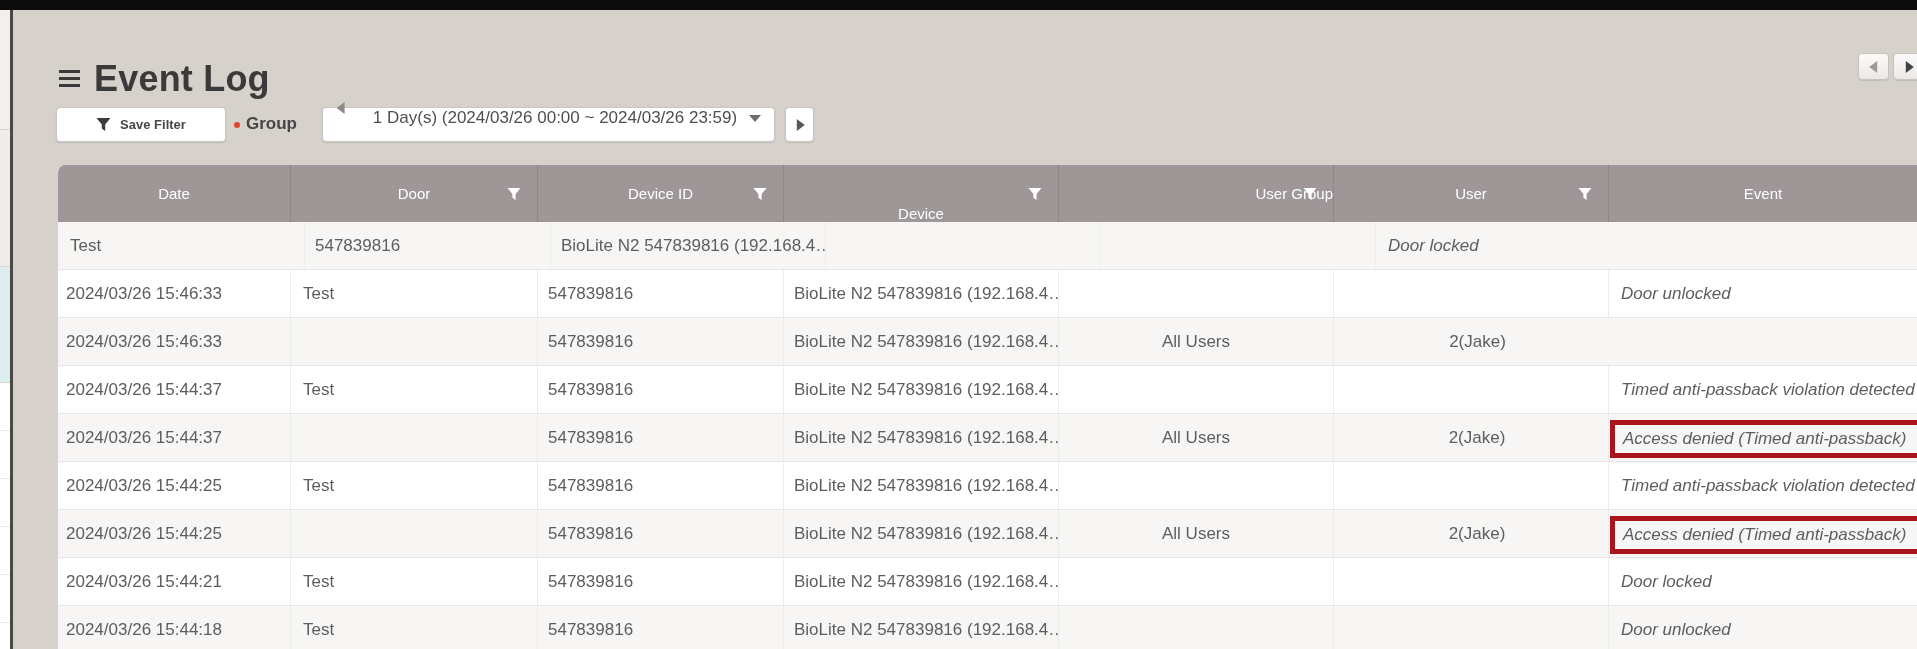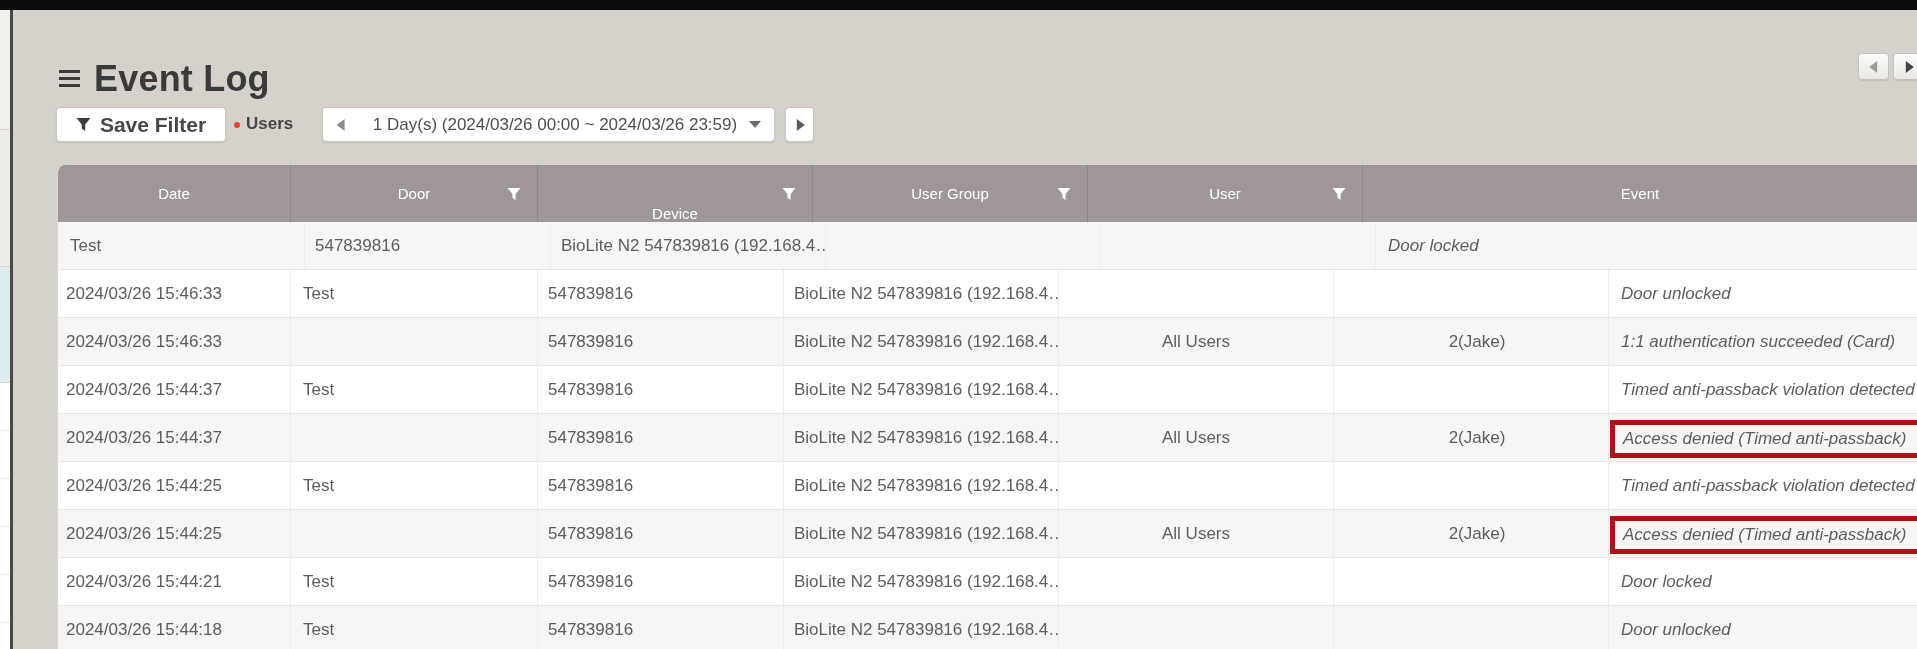--- a/index.html
+++ b/index.html
@@ -22,28 +22,28 @@
               background:linear-gradient(#fcfbfa,#ebe9e6); box-shadow:0 1px 1px rgba(0,0,0,0.10); }
   .mini-btn.prev { left:1858px; }
   .mini-btn.next { left:1893px; }
   .tri { position:absolute; top:50%; left:50%; width:0; height:0; }
   .tri.left-lt  { transform:translate(-60%,-50%); border-top:6px solid transparent; border-bottom:6px solid transparent; border-right:8px solid #9d9b98; }
   .tri.right-dk { transform:translate(-40%,-50%); border-top:6px solid transparent; border-bottom:6px solid transparent; border-left:8px solid #424242; }
 
   .btn-save { position:absolute; left:56px; top:107px; width:170px; height:35px; background:#ffffff;
               border:1px solid #c9c5c1; border-radius:4px; box-shadow:0 1px 2px rgba(0,0,0,0.10);
               display:flex; align-items:center; justify-content:center; gap:9px; cursor:pointer; }
-  .btn-save .label { font-size:21px; font-weight:bold; color:#474747; }
+  .btn-save .label { font-size:13px; font-weight:bold; color:#474747; }
 
   .req-dot { position:absolute; left:234px; top:122px; width:6px; height:6px; border-radius:50%; background:#e0452f; }
   .period-label { position:absolute; left:246px; top:114px; font-size:17px; font-weight:bold; color:#474747; }
 
   .period-group { position:absolute; left:322px; top:107px; width:453px; height:35px; background:#fff;
                   border:1px solid #c9c5c1; border-radius:4px; box-shadow:0 1px 2px rgba(0,0,0,0.10);
-                  display:flex; align-items:center; }
+                  display:flex; align-items:flex-start; }
   .period-prev { width:37px; border-right:1px solid #d7d4d0; position:relative; cursor:pointer; }
   .period-prev .tri-l { position:absolute; top:50%; left:50%; transform:translate(-55%,-50%); width:0; height:0;
                         border-top:6px solid transparent; border-bottom:6px solid transparent; border-right:8px solid #8e8c89; }
   .period-value { flex:1; display:flex; align-items:center; justify-content:center; gap:12px; font-size:17px; color:#4f4f4f; cursor:pointer; }
   .caret-down { width:0; height:0; border-left:6px solid transparent; border-right:6px solid transparent; border-top:7px solid #6f6d6a; }
   .period-next { position:absolute; left:785px; top:107px; width:29px; height:35px; background:#fff; border:1px solid #c9c5c1;
                  border-radius:4px; box-shadow:0 1px 2px rgba(0,0,0,0.10); cursor:pointer; }
   .period-next .tri-r { position:absolute; top:50%; left:50%; transform:translate(-40%,-50%); width:0; height:0;
                         border-top:6px solid transparent; border-bottom:6px solid transparent; border-left:8px solid #5a5856; }
 
@@ -62,21 +62,21 @@
   .td:last-child { border-right:none; }
 
   .c-date   { width:233px; padding-left:8px;  }
   .c-door   { width:247px; padding-left:12px; }
   .c-devid  { width:246px; padding-left:10px; }
   .c-device { width:275px; padding-left:10px; }
   .c-ugroup { width:275px; text-align:center; }
   .c-user   { width:275px; padding-left:12px;text-align:center; }
   .c-event  { flex:1;      padding-left:12px;font-style:italic; }
   .h-date   { width:233px; } .h-door { width:247px; } .h-devid { width:246px; }
-  .h-device { width:275px;align-items:flex-end; } .h-ugroup { width:275px; } .h-user { width:275px; } .h-event { flex:1; }
+  .h-device { width:275px;align-items:flex-end; } .h-ugroup { width:275px;justify-content:flex-end; } .h-user { width:275px; } .h-event { flex:1; }
 
   .red-box { display:inline-block; line-height:normal; vertical-align:middle; margin-left:-11px;
              border:5px solid #a9151a; padding:4px 16px 4px 8px; }
 </style>
 </head>
 <body>
 
 <div class="topbar"></div>
 
 <div class="side-strip">
@@ -101,21 +101,21 @@
   </div>
 
 <div class="btn-save">
   <svg class="funnel-dark" width="15" height="15" viewBox="0 0 14 14">
       <path d="M0.5 1 H13.5 L8.6 7 V13 L5.4 10.8 V7 Z" fill="#3c3c3c"></path>
     </svg>
   <span class="label">Save Filter</span>
 </div>
 
 <div class="req-dot"></div>
-<div class="period-label">Users</div>
+<div class="period-label">Group</div>
 
 <div class="period-group">
   <div class="period-prev">
       <span class="tri-l"></span>
     </div>
   <div class="period-value">
     <span>1 Day(s) (2024/03/26 00:00 ~ 2024/03/26 23:59)</span>
     <span class="caret-down"></span>
   </div>
 </div>
@@ -127,20 +127,26 @@
   <div class="thead">
     <div class="th h-date">
         <span>Date</span>
       </div>
     <div class="th h-door">
         <span>Door</span>
       <svg class="funnel" viewBox="0 0 14 14">
           <path d="M0.5 1 H13.5 L8.6 7 V13 L5.4 10.8 V7 Z" fill="#ffffff"></path>
         </svg>
       </div>
+    <div class="th h-devid">
+        <span>Device ID</span>
+      <svg class="funnel" viewBox="0 0 14 14">
+          <path d="M0.5 1 H13.5 L8.6 7 V13 L5.4 10.8 V7 Z" fill="#ffffff"></path>
+        </svg>
+      </div>
     <div class="th h-device">
         <span>Device</span>
       <svg class="funnel" viewBox="0 0 14 14">
           <path d="M0.5 1 H13.5 L8.6 7 V13 L5.4 10.8 V7 Z" fill="#ffffff"></path>
         </svg>
       </div>
     <div class="th h-ugroup">
         <span>User Group</span>
       <svg class="funnel" viewBox="0 0 14 14">
           <path d="M0.5 1 H13.5 L8.6 7 V13 L5.4 10.8 V7 Z" fill="#ffffff"></path>
@@ -174,21 +180,20 @@
     <div class="td c-user"></div>
     <div class="td c-event">Door unlocked</div>
   </div>
   <div class="tr">
     <div class="td c-date">2024/03/26 15:46:33</div>
     <div class="td c-door"></div>
     <div class="td c-devid">547839816</div>
     <div class="td c-device">BioLite N2 547839816 (192.168.4…</div>
     <div class="td c-ugroup">All Users</div>
     <div class="td c-user">2(Jake)</div>
-    <div class="td c-event">1:1 authentication succeeded (Card)</div>
   </div>
   <div class="tr">
     <div class="td c-date">2024/03/26 15:44:37</div>
     <div class="td c-door">Test</div>
     <div class="td c-devid">547839816</div>
     <div class="td c-device">BioLite N2 547839816 (192.168.4…</div>
     <div class="td c-ugroup"></div>
     <div class="td c-user"></div>
     <div class="td c-event">Timed anti-passback violation detected</div>
   </div>

